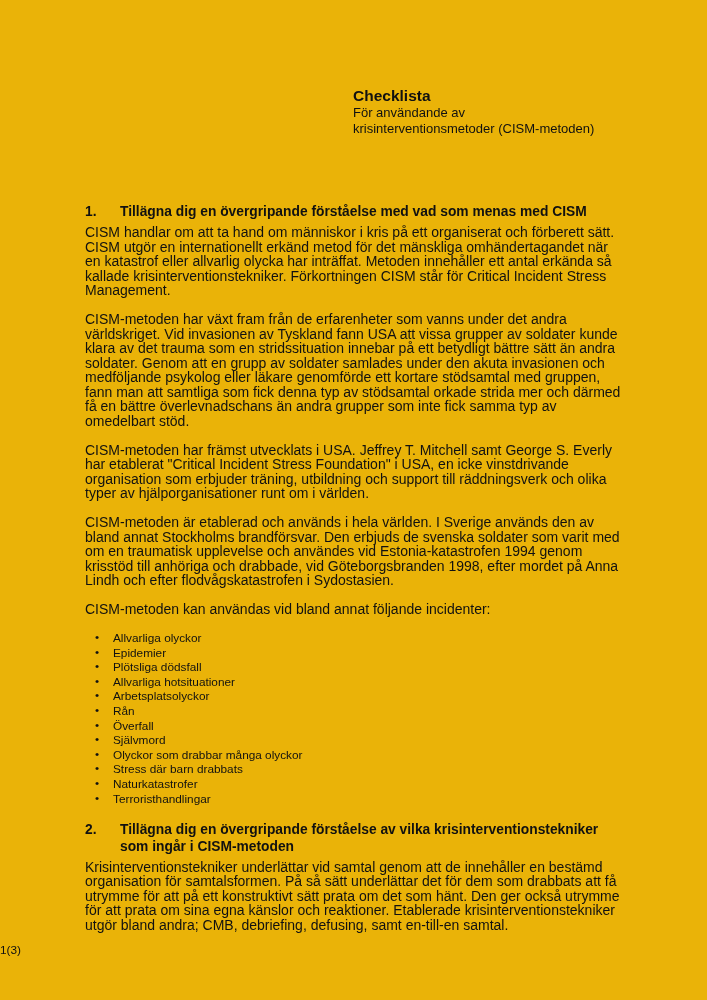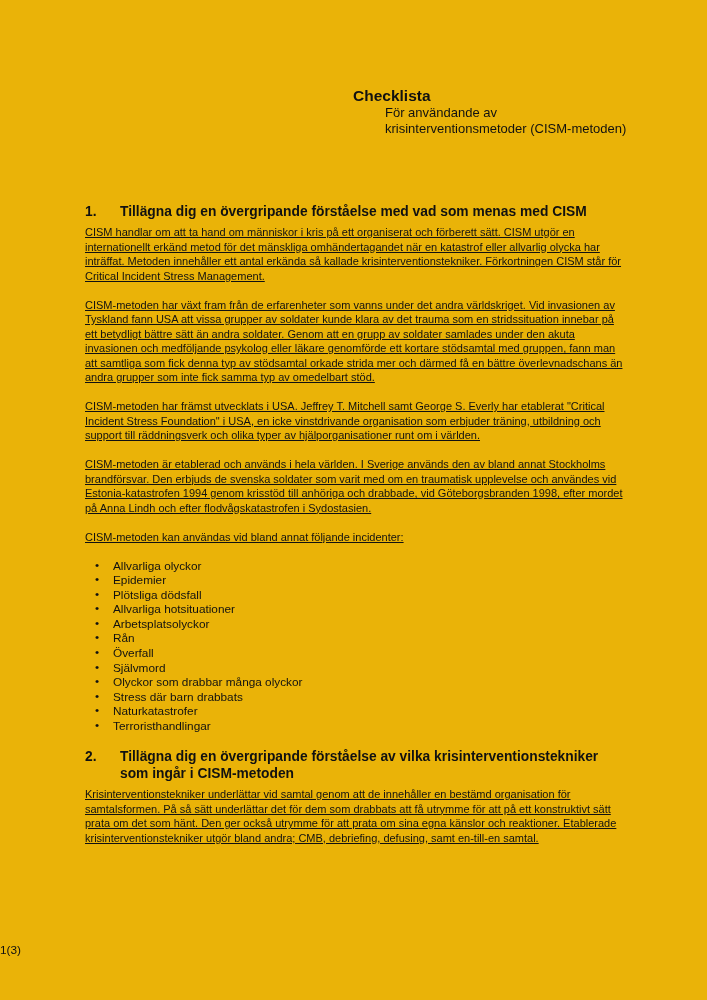--- a/index.html
+++ b/index.html
@@ -23,21 +23,20 @@
     top: 86px;
   }
   .doc-title {
     font-size: 15.5px;
     font-weight: bold;
     line-height: 19px;
   }
   .doc-subtitle {
     font-size: 13px;
     line-height: 15.5px;
-    margin-left: 32px;
   }
   .content {
     position: absolute;
     left: 85px;
     top: 203px;
     width: 541px;
   }
   .sec-heading {
     display: flex;
     font-size: 13.8px;
@@ -46,24 +45,23 @@
     margin: 0 0 5px 0;
   }
   .sec-heading .sec-num {
     width: 35px;
     flex-shrink: 0;
   }
   .sec-heading .sec-title {
     flex: 1;
   }
   .content p {
-    font-size: 11px;
+    font-size: 14px;
     line-height: 14.5px;
     margin: 0 0 14.5px 0;
-    text-decoration: underline;
   }
   ul.bullets {
     list-style: none;
     margin: 0 0 14.5px 0;
     padding: 0;
     font-size: 11.8px;
     line-height: 14.6px;
   }
   ul.bullets li {
     position: relative;

